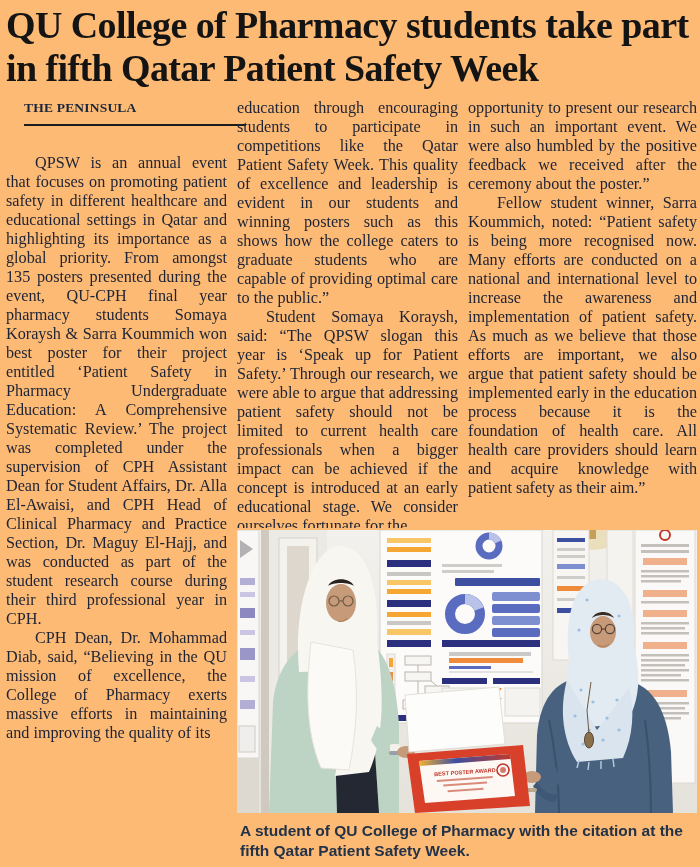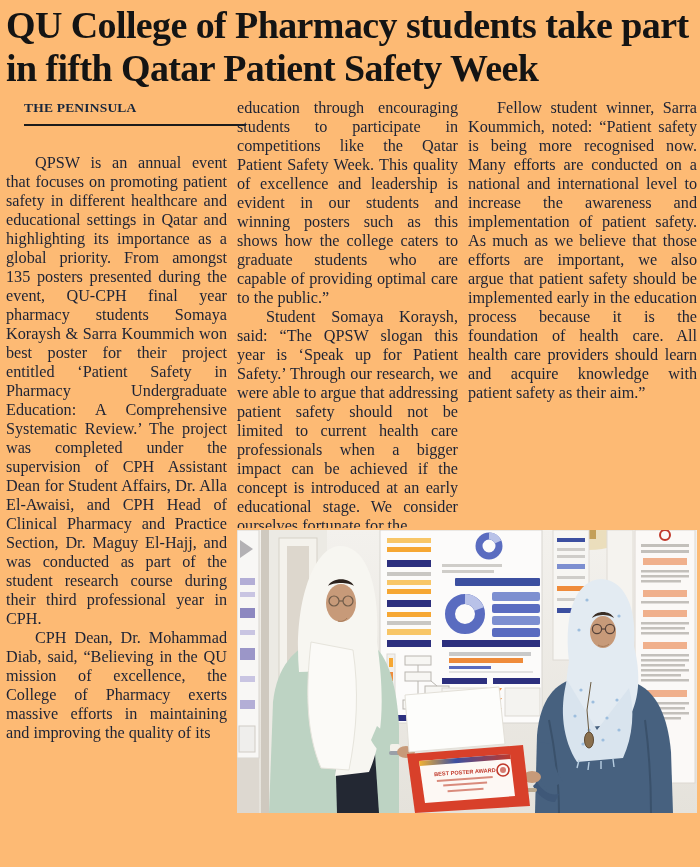--- a/index.html
+++ b/index.html
@@ -52,20 +52,21 @@
     <p class="indent">QPSW is an annual event that focuses on promoting patient safety in different healthcare and educational settings in Qatar and highlighting its importance as a global priority. From amongst 135 posters presented during the event, QU-CPH final year pharmacy students Somaya Koraysh &amp; Sarra Koummich won best poster for their project entitled ‘Patient Safety in Pharmacy Undergraduate Education: A Comprehensive Systematic Review.’ The project was completed under the supervision of CPH Assistant Dean for Student Affairs, Dr. Alla El-Awaisi, and CPH Head of Clinical Pharmacy and Practice Section, Dr. Maguy El-Hajj, and was conducted as part of the student research course during their third professional year in CPH.</p>
     <p class="indent">CPH Dean, Dr. Mohammad Diab, said, “Believing in the QU mission of excellence, the College of Pharmacy exerts massive efforts in maintaining and improving the quality of its</p>
   </div>
 
   <div class="col" id="col2">
     <p>education through encouraging students to participate in competitions like the Qatar Patient Safety Week. This quality of excellence and leadership is evident in our students and winning posters such as this shows how the college caters to graduate students who are capable of providing optimal care to the public.”</p>
     <p class="indent">Student Somaya Koraysh, said: “The QPSW slogan this year is ‘Speak up for Patient Safety.’ Through our research, we were able to argue that addressing patient safety should not be limited to current health care professionals when a bigger impact can be achieved if the concept is introduced at an early educational stage. We consider ourselves fortunate for the</p>
   </div>
 
   <div class="col" id="col3">
+    <p>opportunity to present our research in such an important event. We were also humbled by the positive feedback we received after the ceremony about the poster.”</p>
     <p class="indent">Fellow student winner, Sarra Koummich, noted: “Patient safety is being more recognised now. Many efforts are conducted on a national and international level to increase the awareness and implementation of patient safety. As much as we believe that those efforts are important, we also argue that patient safety should be implemented early in the education process because it is the foundation of health care. All health care providers should learn and acquire knowledge with patient safety as their aim.”</p>
   </div>
 
   <div class="photo">
     <svg viewBox="0 0 460 283" preserveAspectRatio="none">
       <defs>
         <linearGradient id="wall" x1="0" y1="0" x2="0" y2="1">
           <stop offset="0" stop-color="#f3f1ed"></stop>
             <stop offset="1" stop-color="#e5e2db"></stop>
         </linearGradient>
@@ -272,14 +273,15 @@
           <rect x="200" y="248" width="56" height="2"></rect>
           <rect x="206" y="253" width="44" height="2"></rect>
           <rect x="210" y="259" width="36" height="2"></rect>
         </g>
         <circle cx="266" cy="240" r="6" fill="none" stroke="#c0392b" stroke-width="1.6"></circle>
         <circle cx="266" cy="240" r="3" fill="#c0392b" opacity="0.65"></circle>
       </g>
     </svg>
   </div>
 
+  <div class="caption">A student of QU College of Pharmacy with the citation at the fifth Qatar Patient Safety Week.</div>
 
 </div>
 
 </body></html>

